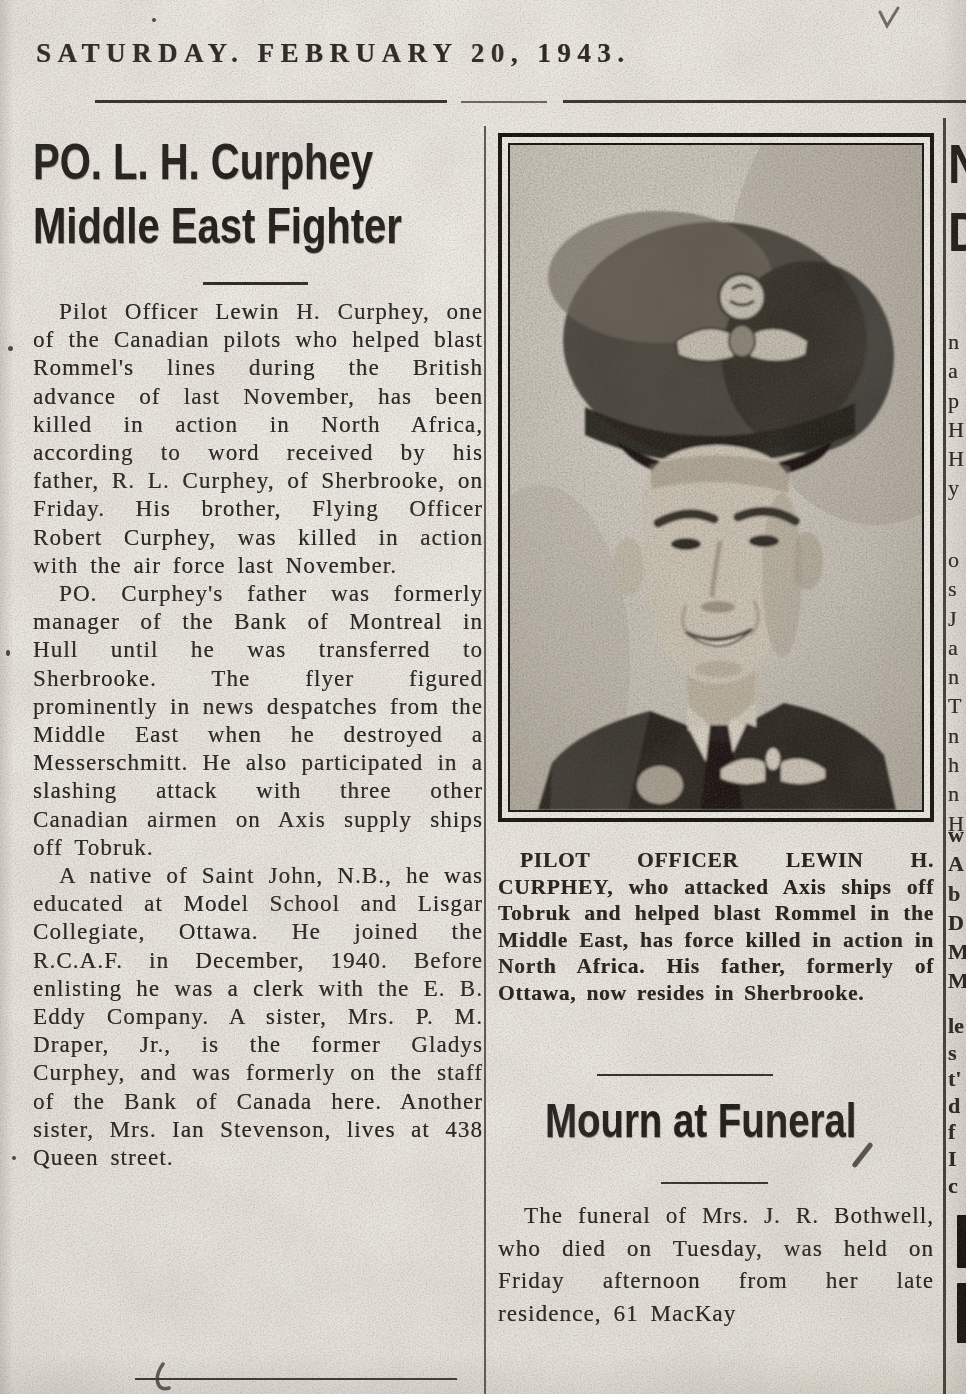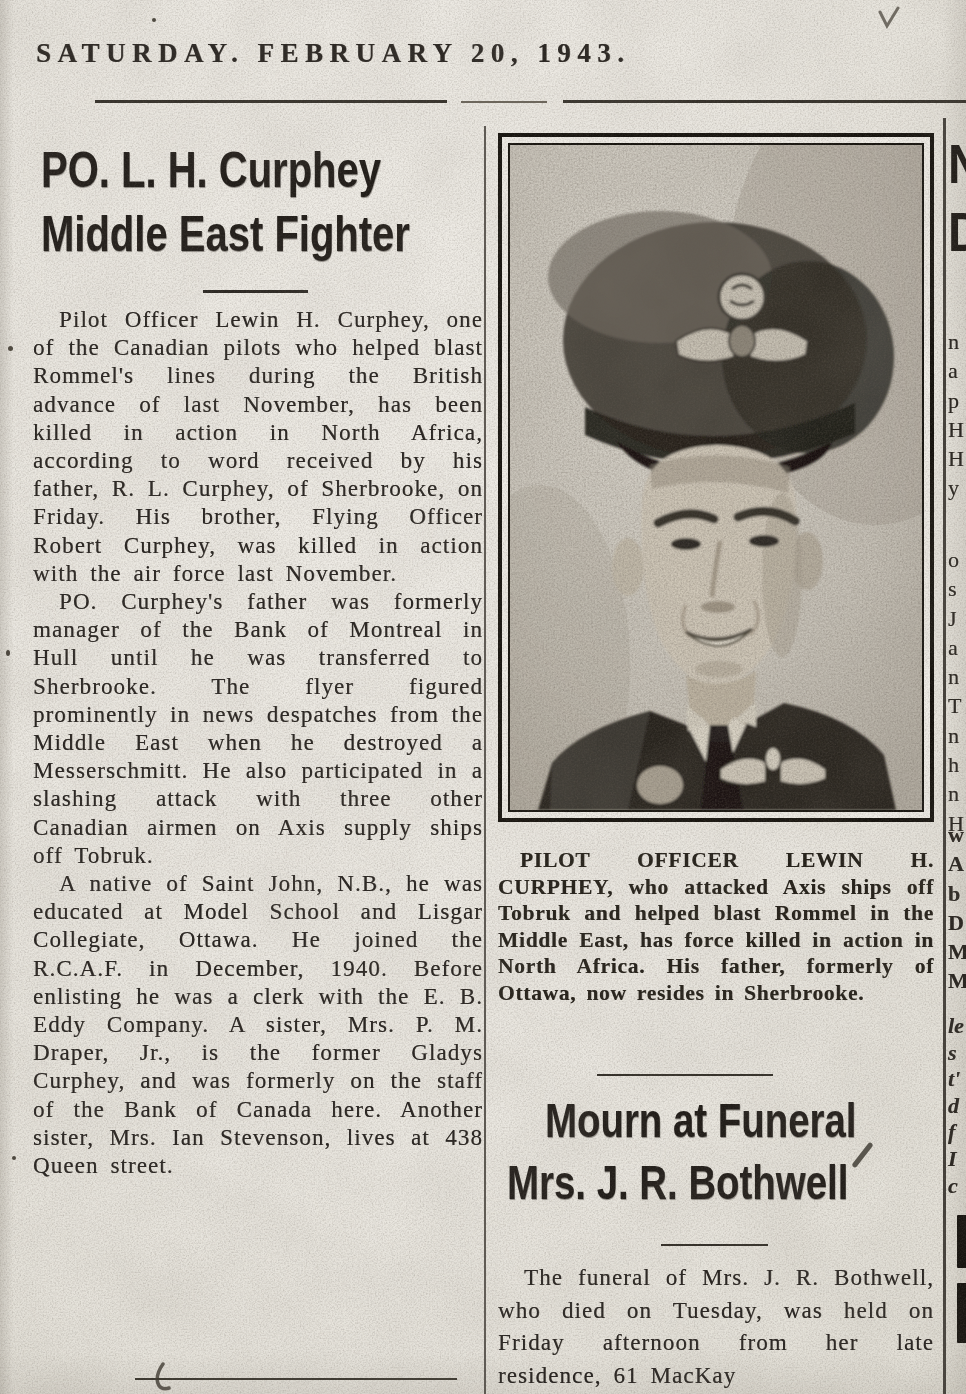--- a/index.html
+++ b/index.html
@@ -24,21 +24,21 @@
   .dateline-rule .gap{width:14px;}
   .dateline-rule .seg2{width:86px;height:2px;background:#6b655a;}
   .dateline-rule .gap2{width:16px;}
   .dateline-rule .seg3{flex:1;height:3px;background:#35312a;}
   
   .vrule{position:absolute;background:#44403a;}
   .vrule-left{left:484px;top:126px;width:2px;height:1268px;opacity:.85;}
   .vrule-right{left:943px;top:118px;width:2.5px;height:1276px;}
   
   .col-left{position:absolute;left:33px;top:130px;width:450px;}
-  .headline h1{margin:8px;font:700 50px/64px "Liberation Sans", sans-serif;color:#211d19;text-decoration:underline;}
+  .headline h1{margin:0;font:700 50px/64px "Liberation Sans", sans-serif;color:#211d19;text-decoration:underline;}
   .headline .hl-line{display:block;height:64px;white-space:nowrap;}
   .headline .hl-line span{display:inline-block;transform:scaleX(.8);transform-origin:left center;
     text-shadow:0.5px 0.5px 0.8px rgba(30,26,22,.45);}
   .headline-rule{width:105px;height:0;border-top:3px solid #2c2823;margin:24px 0 0 170px;}
   .body-copy{margin-top:13px;}
   .body-copy p{
     margin:0;font-size:23px;line-height:28.2px;text-align:justify;text-indent:26px;
     letter-spacing:1.1px;word-spacing:5px;
     text-shadow:0.35px 0.35px 0.5px rgba(40,34,28,.55);
   }
@@ -73,21 +73,21 @@
   
   .col-right{position:absolute;left:948px;top:130px;width:20px;}
   .big-frag{position:absolute;left:0;top:0;font:700 56px/68px "Liberation Sans", sans-serif;
     color:#1f1b17;white-space:pre-line;}
   .big-frag span{display:inline-block;transform:scaleX(.85);transform-origin:left center;white-space:pre-line;}
   .frag{position:absolute;left:0;font-size:22px;color:#2a2621;white-space:pre-line;
     text-shadow:0.3px 0.3px 0.4px rgba(40,34,28,.5);}
   .frag-1{top:197px;line-height:29.3px;}
   .frag-2{top:415px;line-height:29.3px;}
   .frag-3{top:690px;line-height:29.3px;font-weight:700;}
-  .frag-4{top:883px;line-height:26.6px;font-weight:700;font-style:italic;}
+  .frag-4{top:883px;line-height:26.6px;font-weight:700;}
   .block-frag{position:absolute;left:9px;width:12px;background:#14110d;border-radius:1px;}
   .block-frag-1{top:1085px;height:53px;}
   .block-frag-2{top:1153px;height:60px;}
   
   .mark{position:absolute;pointer-events:none;}
   .mark-check{left:876px;top:6px;width:26px;height:26px;}
   .mark-slash{left:860px;top:1140px;width:5px;height:30px;background:#3d3931;border-radius:3px;
     transform:rotate(38deg);opacity:.85;}
   .mark-squiggle{left:147px;top:1362px;width:34px;height:34px;}
   .speck{position:absolute;background:#4a453c;border-radius:50%;}
@@ -201,21 +201,20 @@
           </g>
           <rect width="412" height="665" filter="url(#photoGrain)" opacity="0.4"></rect>
         </svg>
       </div>
     </figure>
     <figcaption class="caption"><span class="cap-lead">PILOT OFFICER LEWIN H. CURPHEY,</span><span> who attacked Axis ships off Tobruk and helped blast Rommel in the Middle East, has force killed in action in North Africa. His father, formerly of Ottawa, now resides in Sherbrooke.</span></figcaption>
     <div class="caption-rule"></div>
     <div class="headline2">
       <h2>
         <span class="hl-line"><span>Mourn at Funeral</span></span>
-        <span class="hl-line"><span>Mrs. J. R. Bothwell</span></span>
       </h2>
     </div>
     <div class="headline2-rule"></div>
     <p class="bothwell-copy">The funeral of Mrs. J. R. Bothwell, who died on Tuesday, was held on Friday afternoon from her late residence, 61 MacKay</p>
   </section>
 
   <aside class="col-right">
     <div class="big-frag"><span>N
 D</span></div>
     <div class="frag frag-1">n

